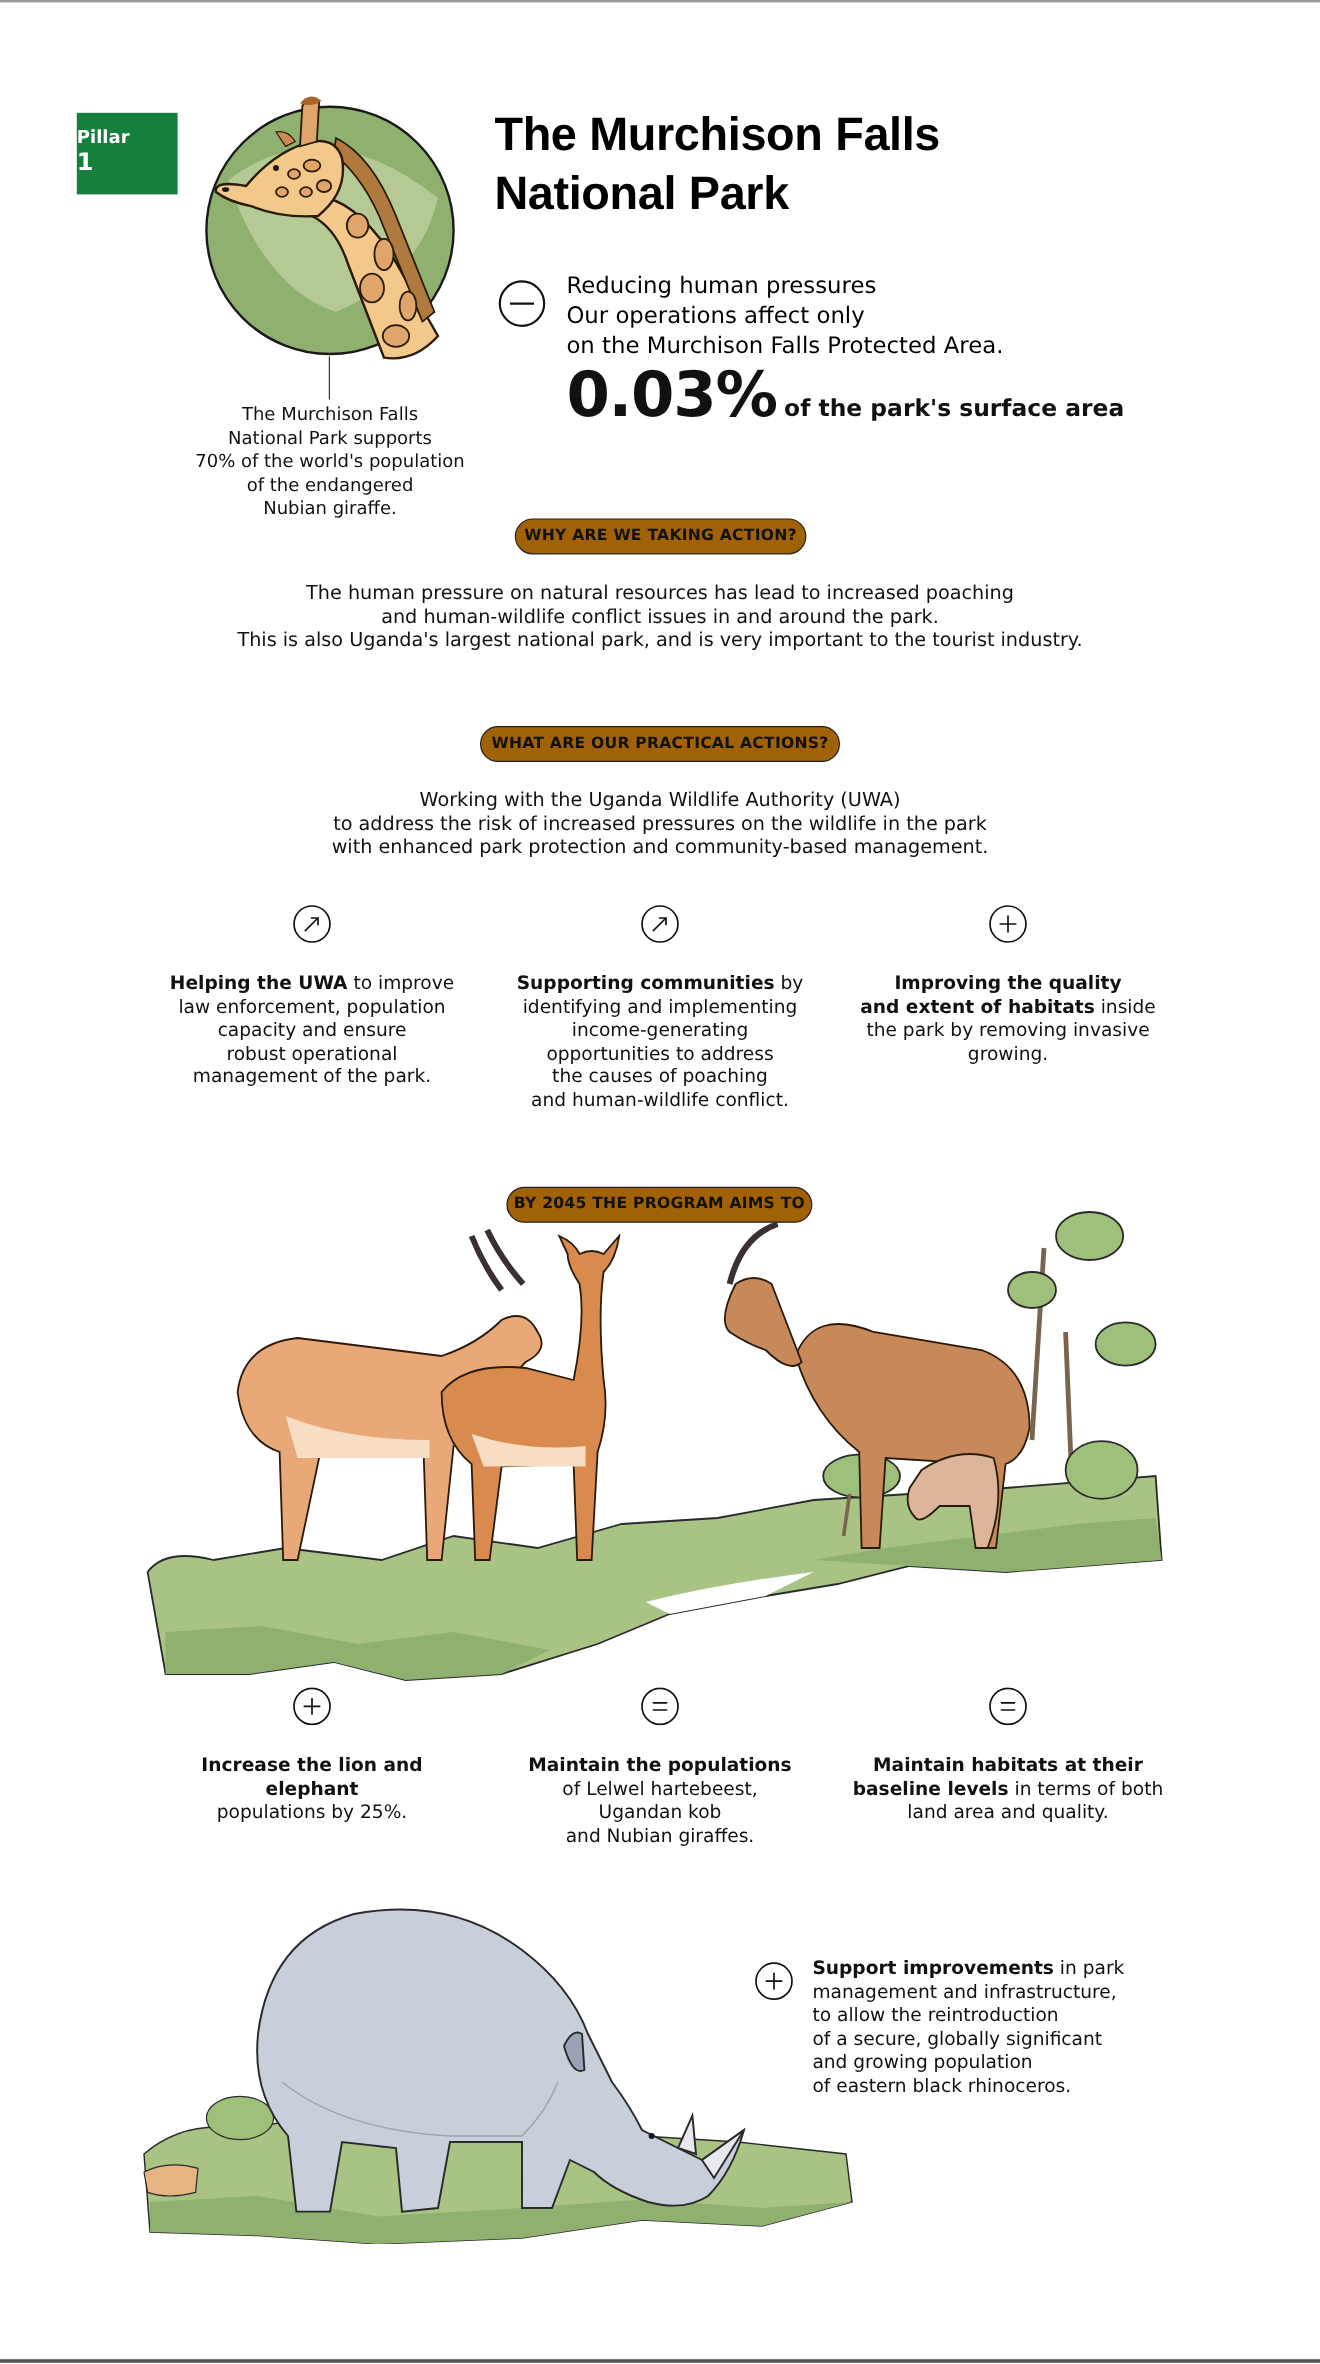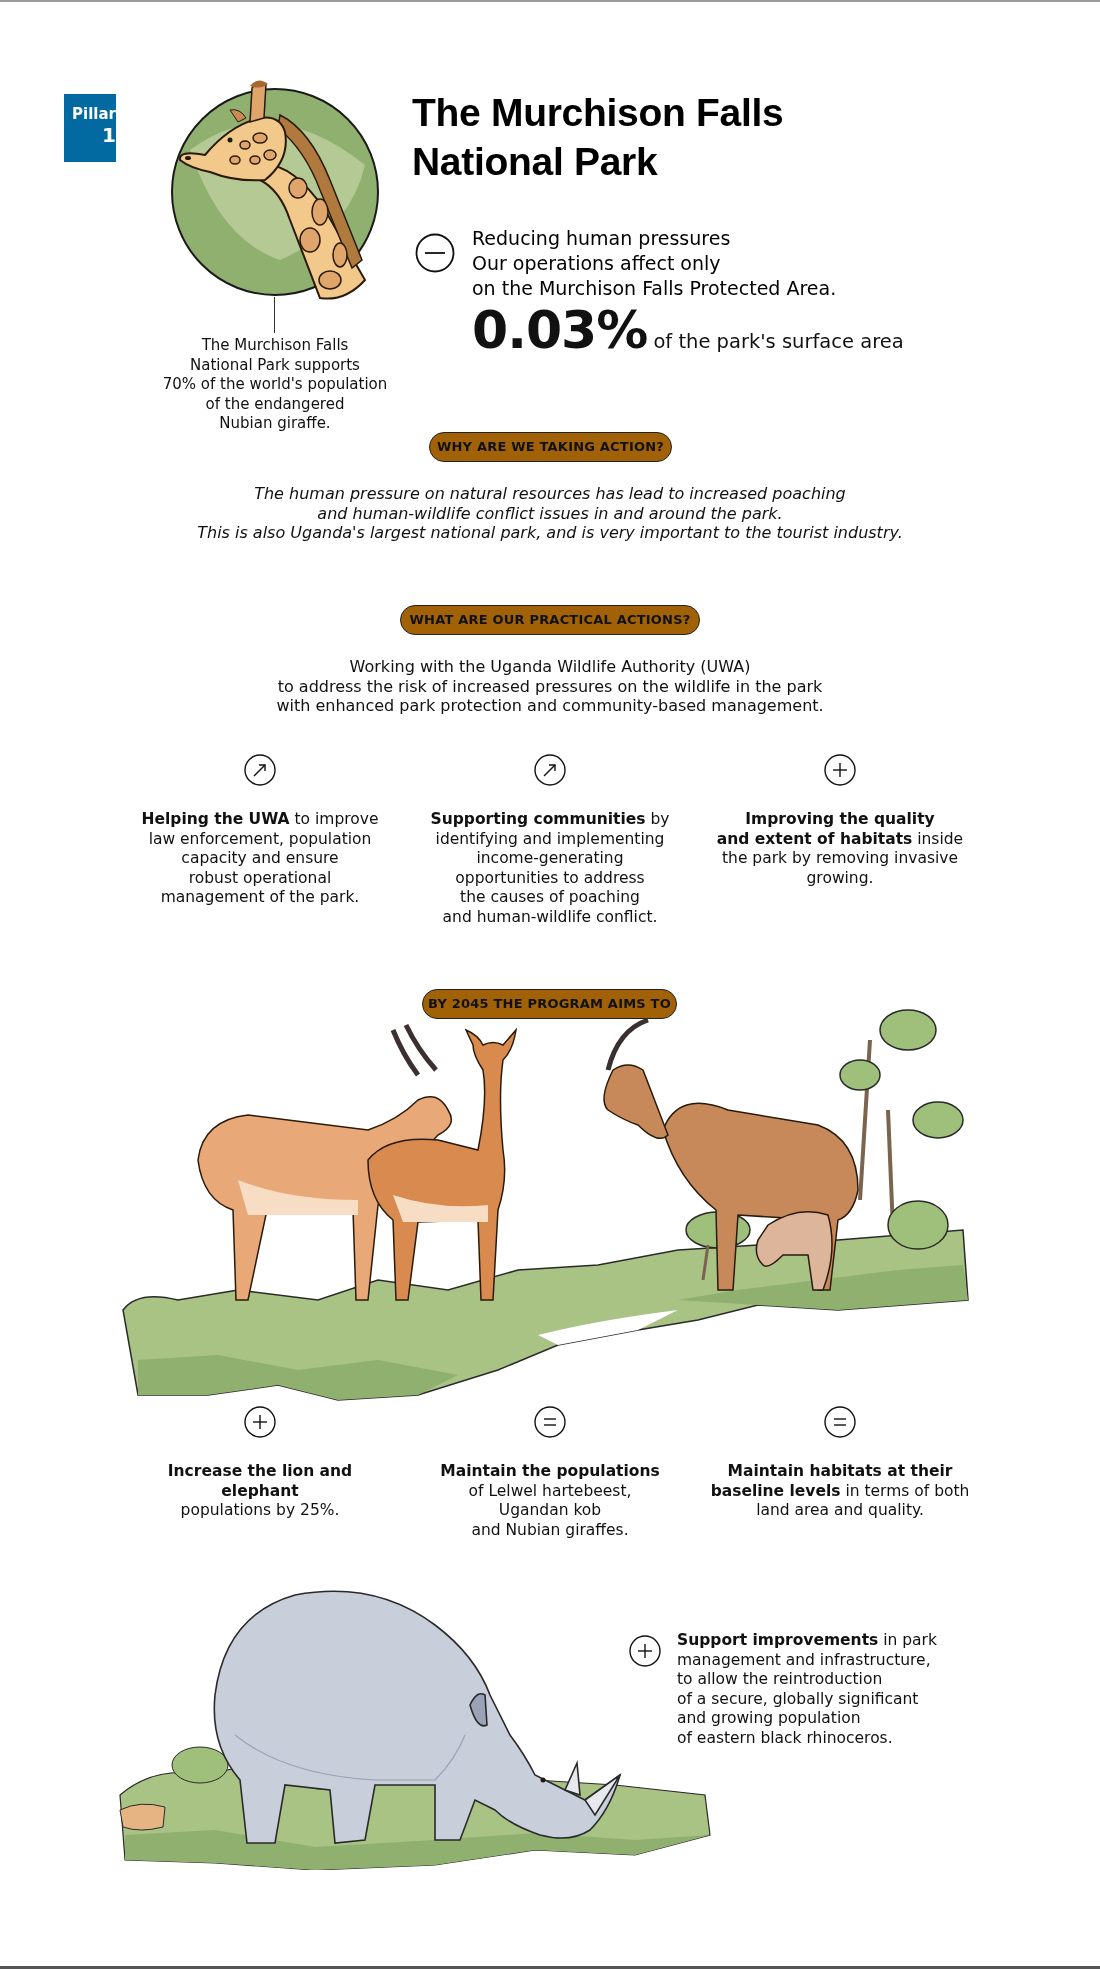--- a/index.html
+++ b/index.html
@@ -2,39 +2,39 @@
 <html><head>
 <meta charset="utf-8">
 <style>
   html, body { margin: 0; padding: 0; background: #ffffff; }
   body { width: 1100px; height: 1970px; position: relative; overflow: hidden;
          font-family: "DejaVu Sans", sans-serif; color: #111; }
   .abs { position: absolute; }
   .rule-top { left: 0; top: 0; width: 1100px; height: 2px; background: #9a9a9a; }
   .rule-bottom { left: 0; top: 1966px; width: 1100px; height: 3px; background: #555; }
 
-  .pillar { left: 64px; top: 94px; width: 52px; height: 68px; background: #0369a1; color: #fff;
-            text-align: right; font-weight: bold; }
+  .pillar { left: 64px; top: 94px; width: 84px; height: 68px; background: #15803d; color: #fff;
+            text-align: left; font-weight: bold; }
   .pillar .p1 { display: block; font-size: 15px; margin-top: 11px; line-height: 18px; }
   .pillar .p2 { display: block; font-size: 20px; line-height: 24px; }
 
   .giraffe { left: 150px; top: 70px; width: 240px; height: 270px; }
   .giraffe-line { left: 274px; top: 297px; width: 1px; height: 36px; background: #333; }
   .giraffe-caption { left: 140px; top: 336px; width: 270px; text-align: center;
                      font-size: 15px; line-height: 19.5px; color: #111; }
 
   .title { left: 412px; top: 88px; width: 500px; font-family: "Liberation Sans", sans-serif;
            font-weight: bold; font-size: 39px; line-height: 49px; color: #000; letter-spacing: -0.3px; }
 
   .minus-icon { left: 415px; top: 233px; width: 40px; height: 40px; }
   .reducing { left: 472px; top: 226px; width: 480px; font-weight: normal; font-size: 19px;
               line-height: 25px; color: #000; }
   .stat-row { left: 472px; top: 302px; white-space: nowrap; }
   .stat-big { font-weight: bold; font-size: 52px; line-height: 56px; letter-spacing: -1px; }
-  .stat-tail { font-weight: normal; font-size: 19.5px; margin-left: 6px; margin-top: 41px; }
+  .stat-tail { font-weight: bold; font-size: 19.5px; margin-left: 6px; margin-top: 41px; }
 
   .pill { border: 1.5px solid #222; border-radius: 16px; text-align: center;
           font-size: 13px; font-weight: bold; line-height: 27px; color: #111; background: #a16207;
           letter-spacing: 0.2px; box-sizing: border-box; }
 
   .para { text-align: center; font-size: 16px; line-height: 19.5px; color: #111; }
 
   .circle-icon { width: 32px; height: 32px; }
   .col-text { text-align: center; font-size: 15.5px; line-height: 19.5px; color: #111; }
   .col-text b { font-weight: bold; }
@@ -103,21 +103,21 @@
 <div class="abs reducing">
   <div>Reducing human pressures</div>
   <div>Our operations affect only</div>
   <div>on the Murchison Falls Protected Area.</div>
 </div>
 <div class="abs stat-row">
   <span class="stat-big">0.03%</span><span class="stat-tail">of the park's surface area</span>
 </div>
 
 <div class="abs pill" style="left:429px; top:432px; width:243px; height:30px;">WHY ARE WE TAKING ACTION?</div>
-<div class="abs para" style="left:150px; top:484px; width:800px;font-style:italic;">
+<div class="abs para" style="left:150px; top:484px; width:800px;">
   <div>The human pressure on natural resources has lead to increased poaching</div>
   <div>and human-wildlife conflict issues in and around the park.</div>
   <div>This is also Uganda's largest national park, and is very important to the tourist industry.</div>
 </div>
 
 <div class="abs pill" style="left:400px; top:605px; width:300px; height:30px;">WHAT ARE OUR PRACTICAL ACTIONS?</div>
 <div class="abs para" style="left:200px; top:657px; width:700px;">
   <div>Working with the Uganda Wildlife Authority (UWA)</div>
   <div>to address the risk of increased pressures on the wildlife in the park</div>
   <div>with enhanced park protection and community-based management.</div>

